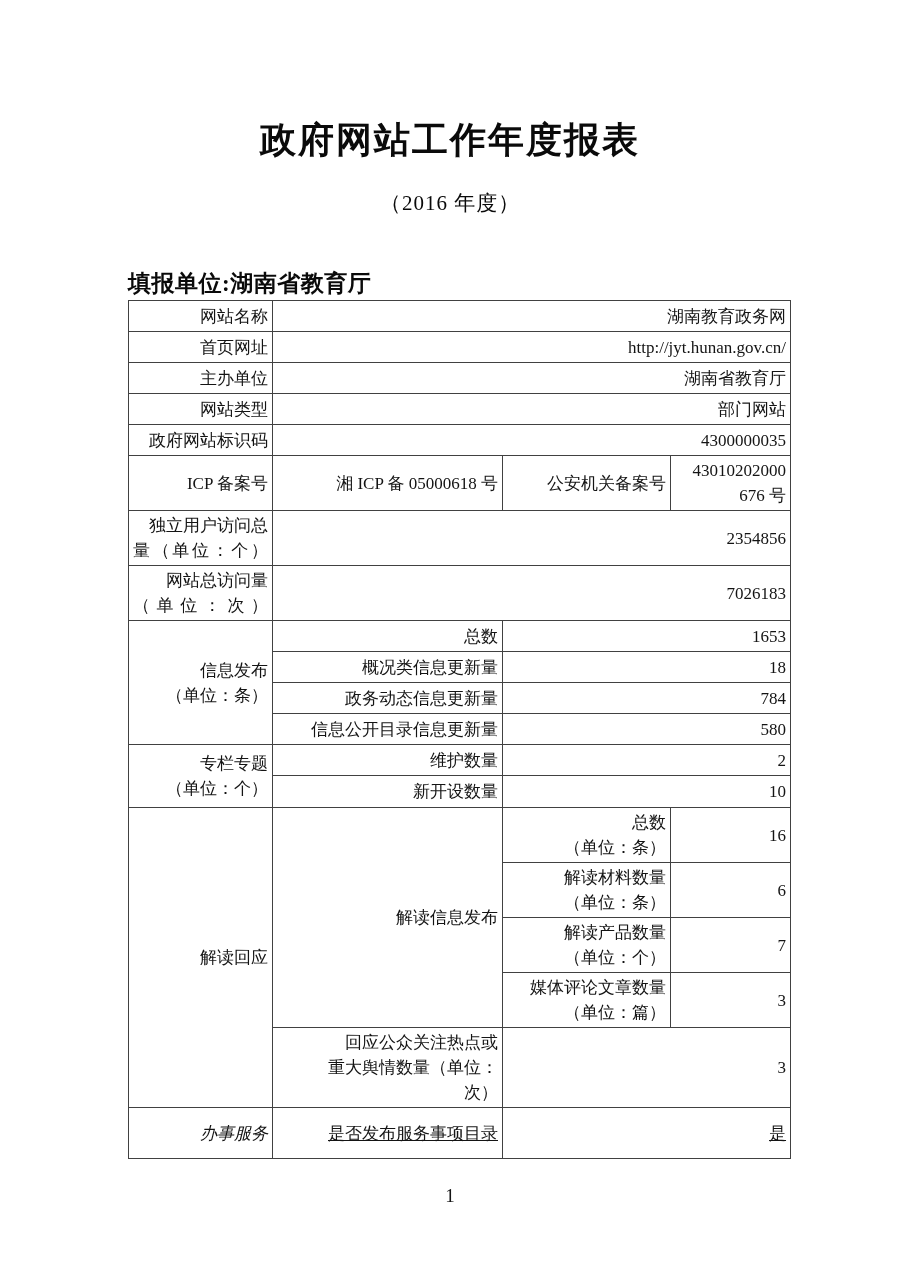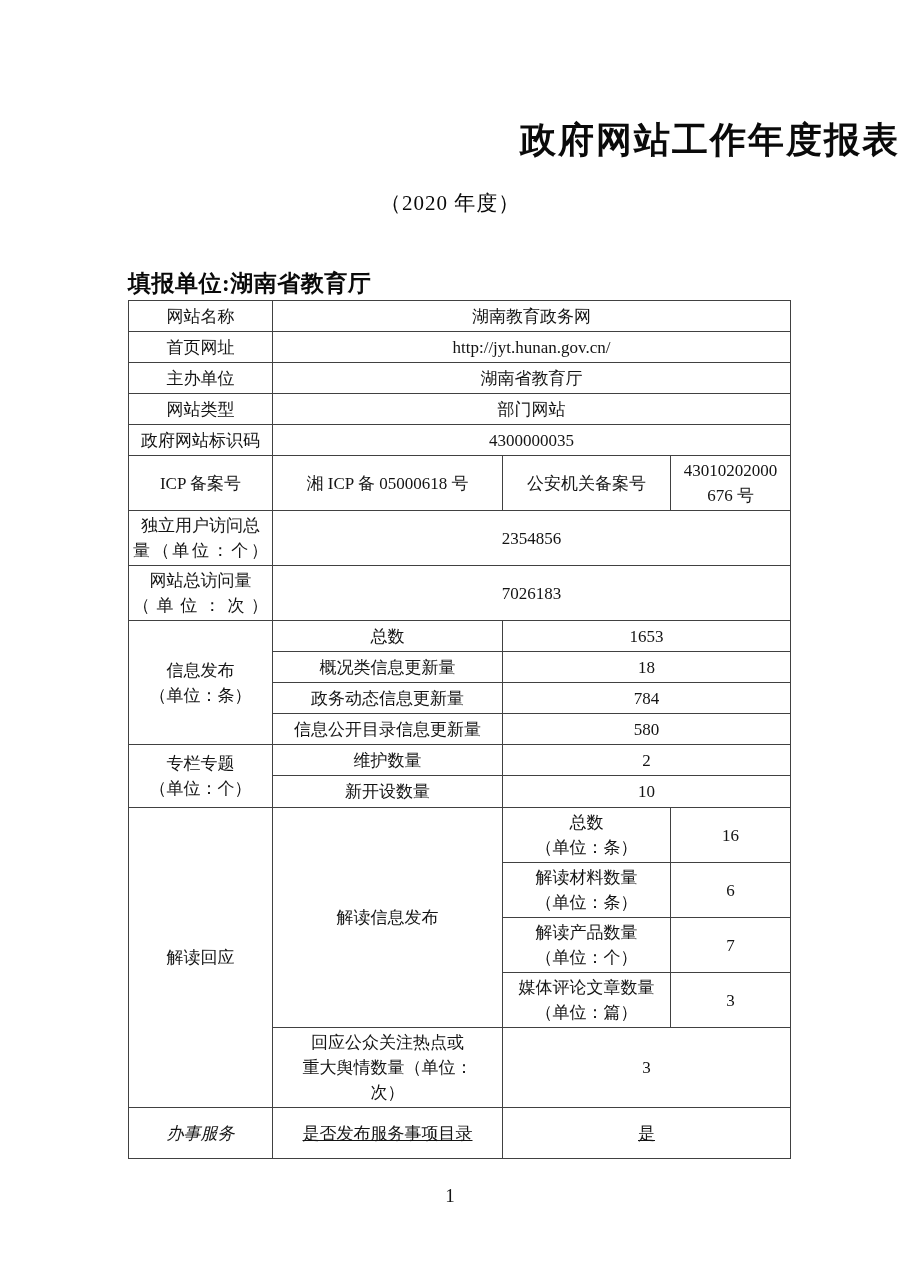--- a/index.html
+++ b/index.html
@@ -2,39 +2,39 @@
 <html><head>
 <meta charset="utf-8">
 <style>
   html,body{margin:0;padding:0;}
   body{
     width:900px;height:1273px;position:relative;background:#ffffff;
     font-family:"Liberation Serif","DejaVu Serif",serif;color:#111111;
     overflow:hidden;
   }
   .doc-title{
-    position:absolute;top:116px;left:0;width:900px;text-align:right;
+    position:absolute;top:116px;left:0;width:900px;text-align:center;
     font-family:"Liberation Sans","DejaVu Sans",sans-serif;
     font-size:36px;font-weight:bold;letter-spacing:2px;color:#0a0a0a;
   }
   .doc-subtitle{
     position:absolute;top:189px;left:0;width:900px;text-align:center;
     font-size:21px;letter-spacing:1px;color:#0a0a0a;
   }
   .reporting-unit{
     position:absolute;top:268px;left:128px;
     font-size:23px;font-weight:bold;color:#0a0a0a;letter-spacing:0.5px;
   }
   table.report{
     position:absolute;left:128px;top:300px;width:662px;
     border-collapse:collapse;table-layout:fixed;
   }
   table.report td{
     border:1.5px solid #414141;
-    text-align:center;vertical-align:middle;
+    text-align:right;vertical-align:middle;
     font-size:17px;line-height:25px;color:#141414;
     padding:2px 4px;overflow:hidden;
   }
   tr.r31{height:31px} tr.r32{height:32px} tr.r51{height:51px}
   tr.r52{height:52px} tr.r53{height:53px} tr.r55{height:55px} tr.r77{height:77px}
   td.justify{
     text-align:justify;text-align-last:justify;
     padding:2px 6px;line-height:24px;
   }
   td.vtop{vertical-align:top;padding-top:5px;text-decoration:underline;}
@@ -42,21 +42,21 @@
   .line{display:block;line-height:25px;}
   .page-number{
     position:absolute;top:1185px;left:0;width:900px;text-align:center;
     font-size:19px;color:#141414;
   }
 </style>
 </head>
 <body>
 
 <div class="doc-title">政府网站工作年度报表</div>
-<div class="doc-subtitle">（2020 年度）</div>
+<div class="doc-subtitle">（2016 年度）</div>
 <div class="reporting-unit">填报单位:湖南省教育厅</div>
 
 <table class="report">
   <colgroup>
     <col style="width:144px">
       <col style="width:230px">
       <col style="width:168px">
       <col style="width:120px">
   </colgroup>
 

